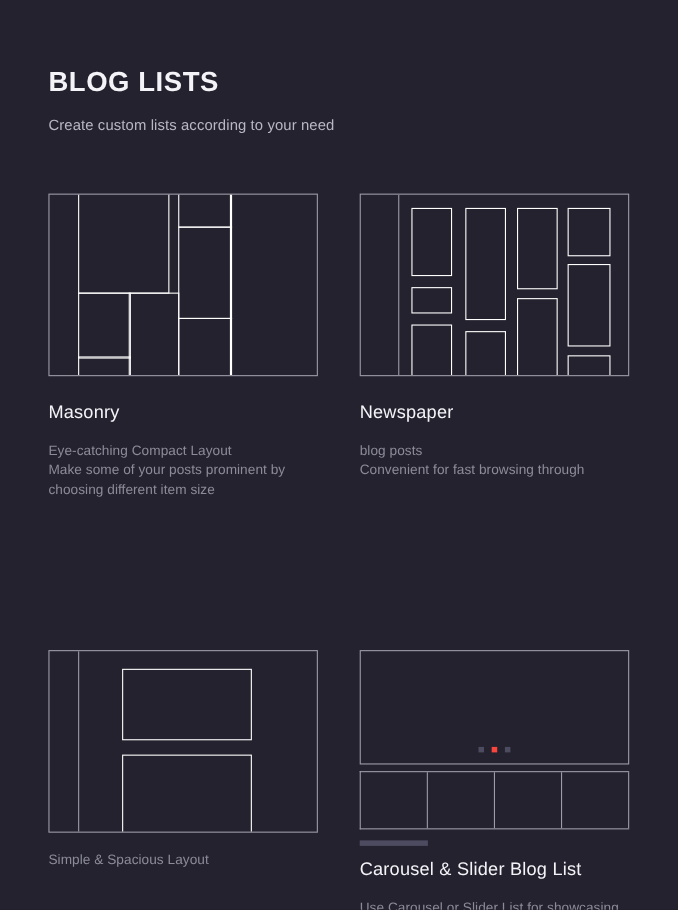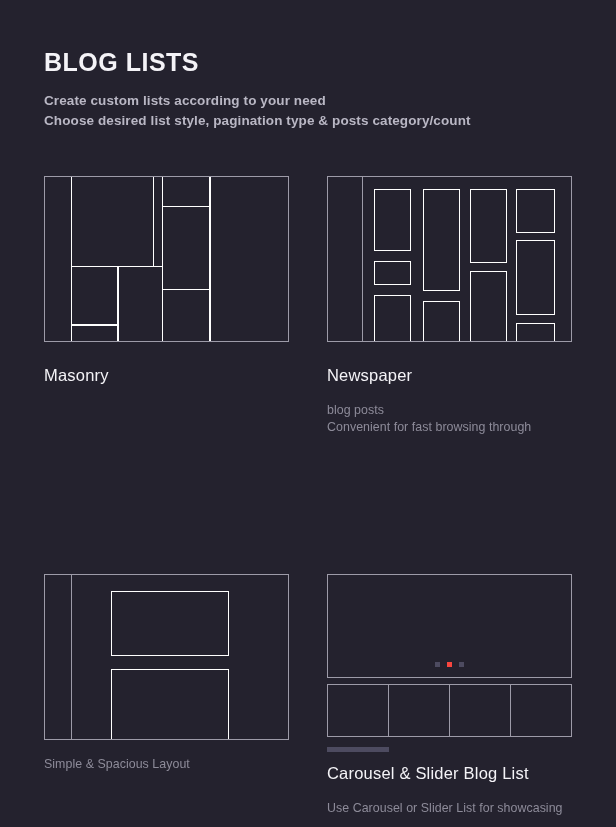--- a/index.html
+++ b/index.html
@@ -5,28 +5,28 @@
   * { margin:0; padding:0; box-sizing:border-box; }
   html, body {
     width:616px; height:827px;
     background:#24222e;
     font-family:"Liberation Sans", sans-serif;
     overflow:hidden;
   }
   .page { position:relative; width:616px; height:827px; }
 
   
-  .header { position:absolute; left:44px; top:49px; width:540px; }
+  .header { position:absolute; left:44px; top:62px; width:540px; }
   .page-title {
     font-size:25px; font-weight:700; letter-spacing:.5px;
     color:#f4f3f7; line-height:1.1;
   }
   .subtitle-block { margin-top:14px; }
   .subtitle-line {
-    font-size:13.5px; color:#b9b7c4; line-height:20px; letter-spacing:.1px;font-weight:bold;
+    font-size:13.5px; color:#b9b7c4; line-height:20px; letter-spacing:.1px;
   }
 
   
   .cards { position:absolute; left:44px; top:176px; width:528px; }
   .row { display:flex; gap:38px; }
   .row.second { margin-top:137px; }
   .card { width:245px; }
 
   .thumb {
     position:relative; width:245px; height:166px;
@@ -70,41 +70,45 @@
 </style>
 </head>
 <body>
 
 <div class="page">
 
   <div class="header">
     <div class="page-title">BLOG LISTS</div>
     <div class="subtitle-block">
       <div class="subtitle-line">Create custom lists according to your need</div>
-      <div class="subtitle-line">Choose desired list style, pagination type &amp; posts category/count</div>
     </div>
   </div>
 
   <div class="cards">
 
     <div class="row first">
 
       <div class="card">
         <div class="thumb">
 
           <div class="wf" style="left:26px;  top:-2px;  width:83px;  height:92px;"></div>
           <div class="wf" style="left:26px;  top:89px;  width:48px;  height:60px;"></div>
           <div class="wf" style="left:26px;  top:147px; width:48px;  height:26px;"></div>
           <div class="wf" style="left:72px;  top:89px;  width:46px;  height:84px;"></div>
           <div class="wf" style="left:117px; top:-2px;  width:49px;  height:32px;"></div>
           <div class="wf" style="left:117px; top:29px;  width:49px;  height:84px;"></div>
           <div class="wf" style="left:117px; top:112px; width:49px;  height:61px;"></div>
           <div class="wf" style="left:164px; top:-2px;  width:86px;  height:175px;"></div>
         </div>
         <div class="card-title">Masonry</div>
+        <div class="card-desc">
+          <div>Eye-catching Compact Layout</div>
+          <div>Make some of your posts prominent by</div>
+          <div>choosing different item size</div>
+        </div>
       </div>
 
       <div class="card">
         <div class="thumb">
 
           <div class="wf-l" style="left:34px; top:0; width:1px; height:166px;"></div>
 
           <div class="wf" style="left:46px;  top:12px;  width:37px; height:62px;"></div>
           <div class="wf" style="left:46px;  top:84px;  width:37px; height:24px;"></div>
           <div class="wf" style="left:46px;  top:118px; width:37px; height:58px;"></div>

